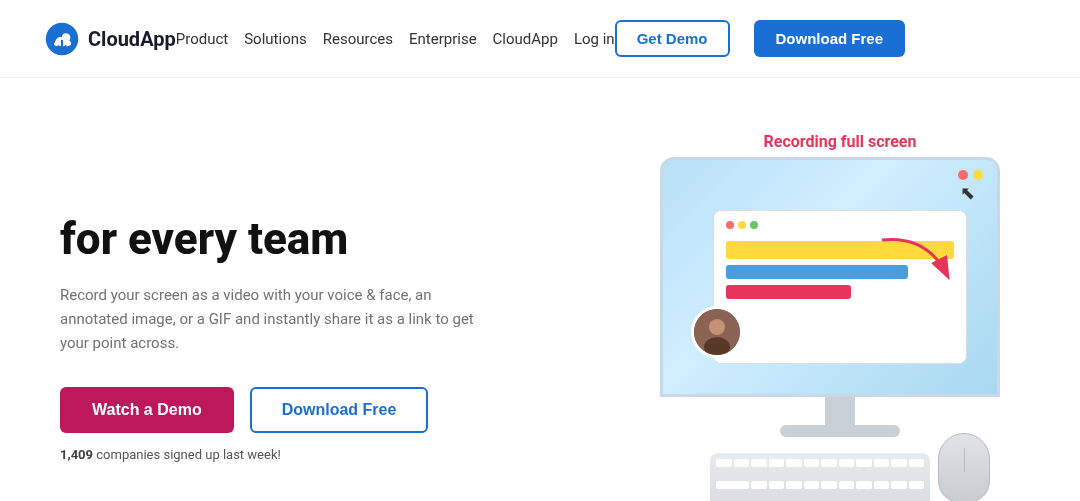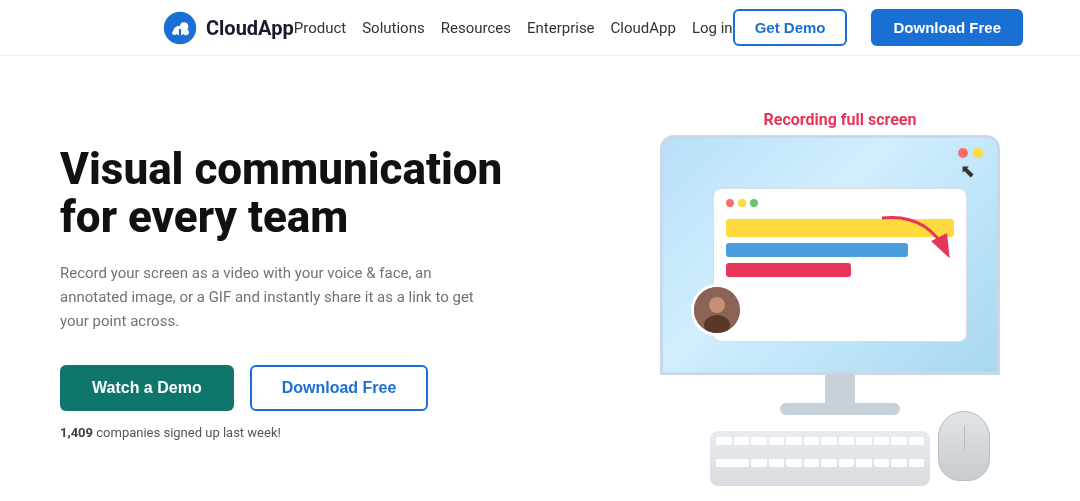--- a/index.html
+++ b/index.html
@@ -1,21 +1,21 @@
 <!DOCTYPE html>
 <html><head>
   <meta charset="utf-8">
   <style>
     * { margin: 0; padding: 0; box-sizing: border-box; }
     body { font-family: -apple-system, BlinkMacSystemFont, 'Segoe UI', Roboto, sans-serif; background: #fff; width: 1080px; height: 501px; overflow: hidden; }
 
     
     .navbar {
-      display: flex; align-items: center; justify-content: flex-end;
-      padding: 0 57px; height: 56px; border-bottom: 1px solid #eee;
+      display: flex; align-items: center; justify-content: flex-start;
+      padding: 0 44px; height: 78px; border-bottom: 1px solid #eee;
     }
     .logo-area { display: flex; align-items: center; gap: 8px; }
     .logo-icon { width: 36px; height: 36px; }
     .logo-text { font-size: 20px; font-weight: 700; color: #1a1a2e; }
     .nav-links { display: flex; align-items: center; gap: 16px; }
     .nav-link { font-size: 15px; color: #333; text-decoration: none; cursor: pointer; }
     .nav-actions { display: flex; align-items: center; gap: 24px; }
     .btn-outline {
       padding: 8px 20px; border: 2px solid #1a6fd4; border-radius: 6px;
       color: #1a6fd4; font-size: 15px; font-weight: 600; background: transparent; cursor: pointer;
@@ -28,21 +28,21 @@
     
     .hero {
       display: flex; align-items: center; justify-content: space-between;
       padding: 40px 60px 0 60px; height: calc(501px - 68px);
     }
     .hero-left { max-width: 460px; }
     .hero-title { font-size: 44px; font-weight: 800; color: #111; line-height: 1.1; margin-bottom: 20px; }
     .hero-desc { font-size: 15px; color: #737373; line-height: 1.6; margin-bottom: 32px; max-width: 420px; }
     .hero-buttons { display: flex; align-items: center; gap: 16px; margin-bottom: 14px; }
     .btn-watch {
-      padding: 14px 32px; background: #0f766e; color: #fff;
+      padding: 14px 32px; background: #be185d; color: #fff;
       border: none; border-radius: 6px; font-size: 16px; font-weight: 700; cursor: pointer;
     }
     .btn-download {
       padding: 12px 30px; background: #fff; color: #1a6fd4;
       border: 2px solid #1a6fd4; border-radius: 6px; font-size: 16px; font-weight: 700; cursor: pointer;
     }
     .signup-text { font-size: 13px; color: #555; }
     .signup-text strong { color: #404040; font-weight: 700; }
 
     
@@ -152,21 +152,21 @@
 
   <div class="nav-actions">
     <button class="btn-outline">Get Demo</button>
     <button class="btn-primary">Download Free</button>
   </div>
 </nav>
 
 <section class="hero">
   <div class="hero-left">
     <h1 class="hero-title">
-      <span>Visual communication</span><br>
+      <br>
       <span>for every team</span>
     </h1>
     <p class="hero-desc">Record your screen as a video with your voice &amp; face, an annotated image, or a GIF and instantly share it as a link to get your point across.</p>
     <div class="hero-buttons">
       <button class="btn-watch">Watch a Demo</button>
       <button class="btn-download">Download Free</button>
     </div>
     <p class="signup-text">
       <strong>1,409</strong>
       <span>companies signed up last week!</span>

